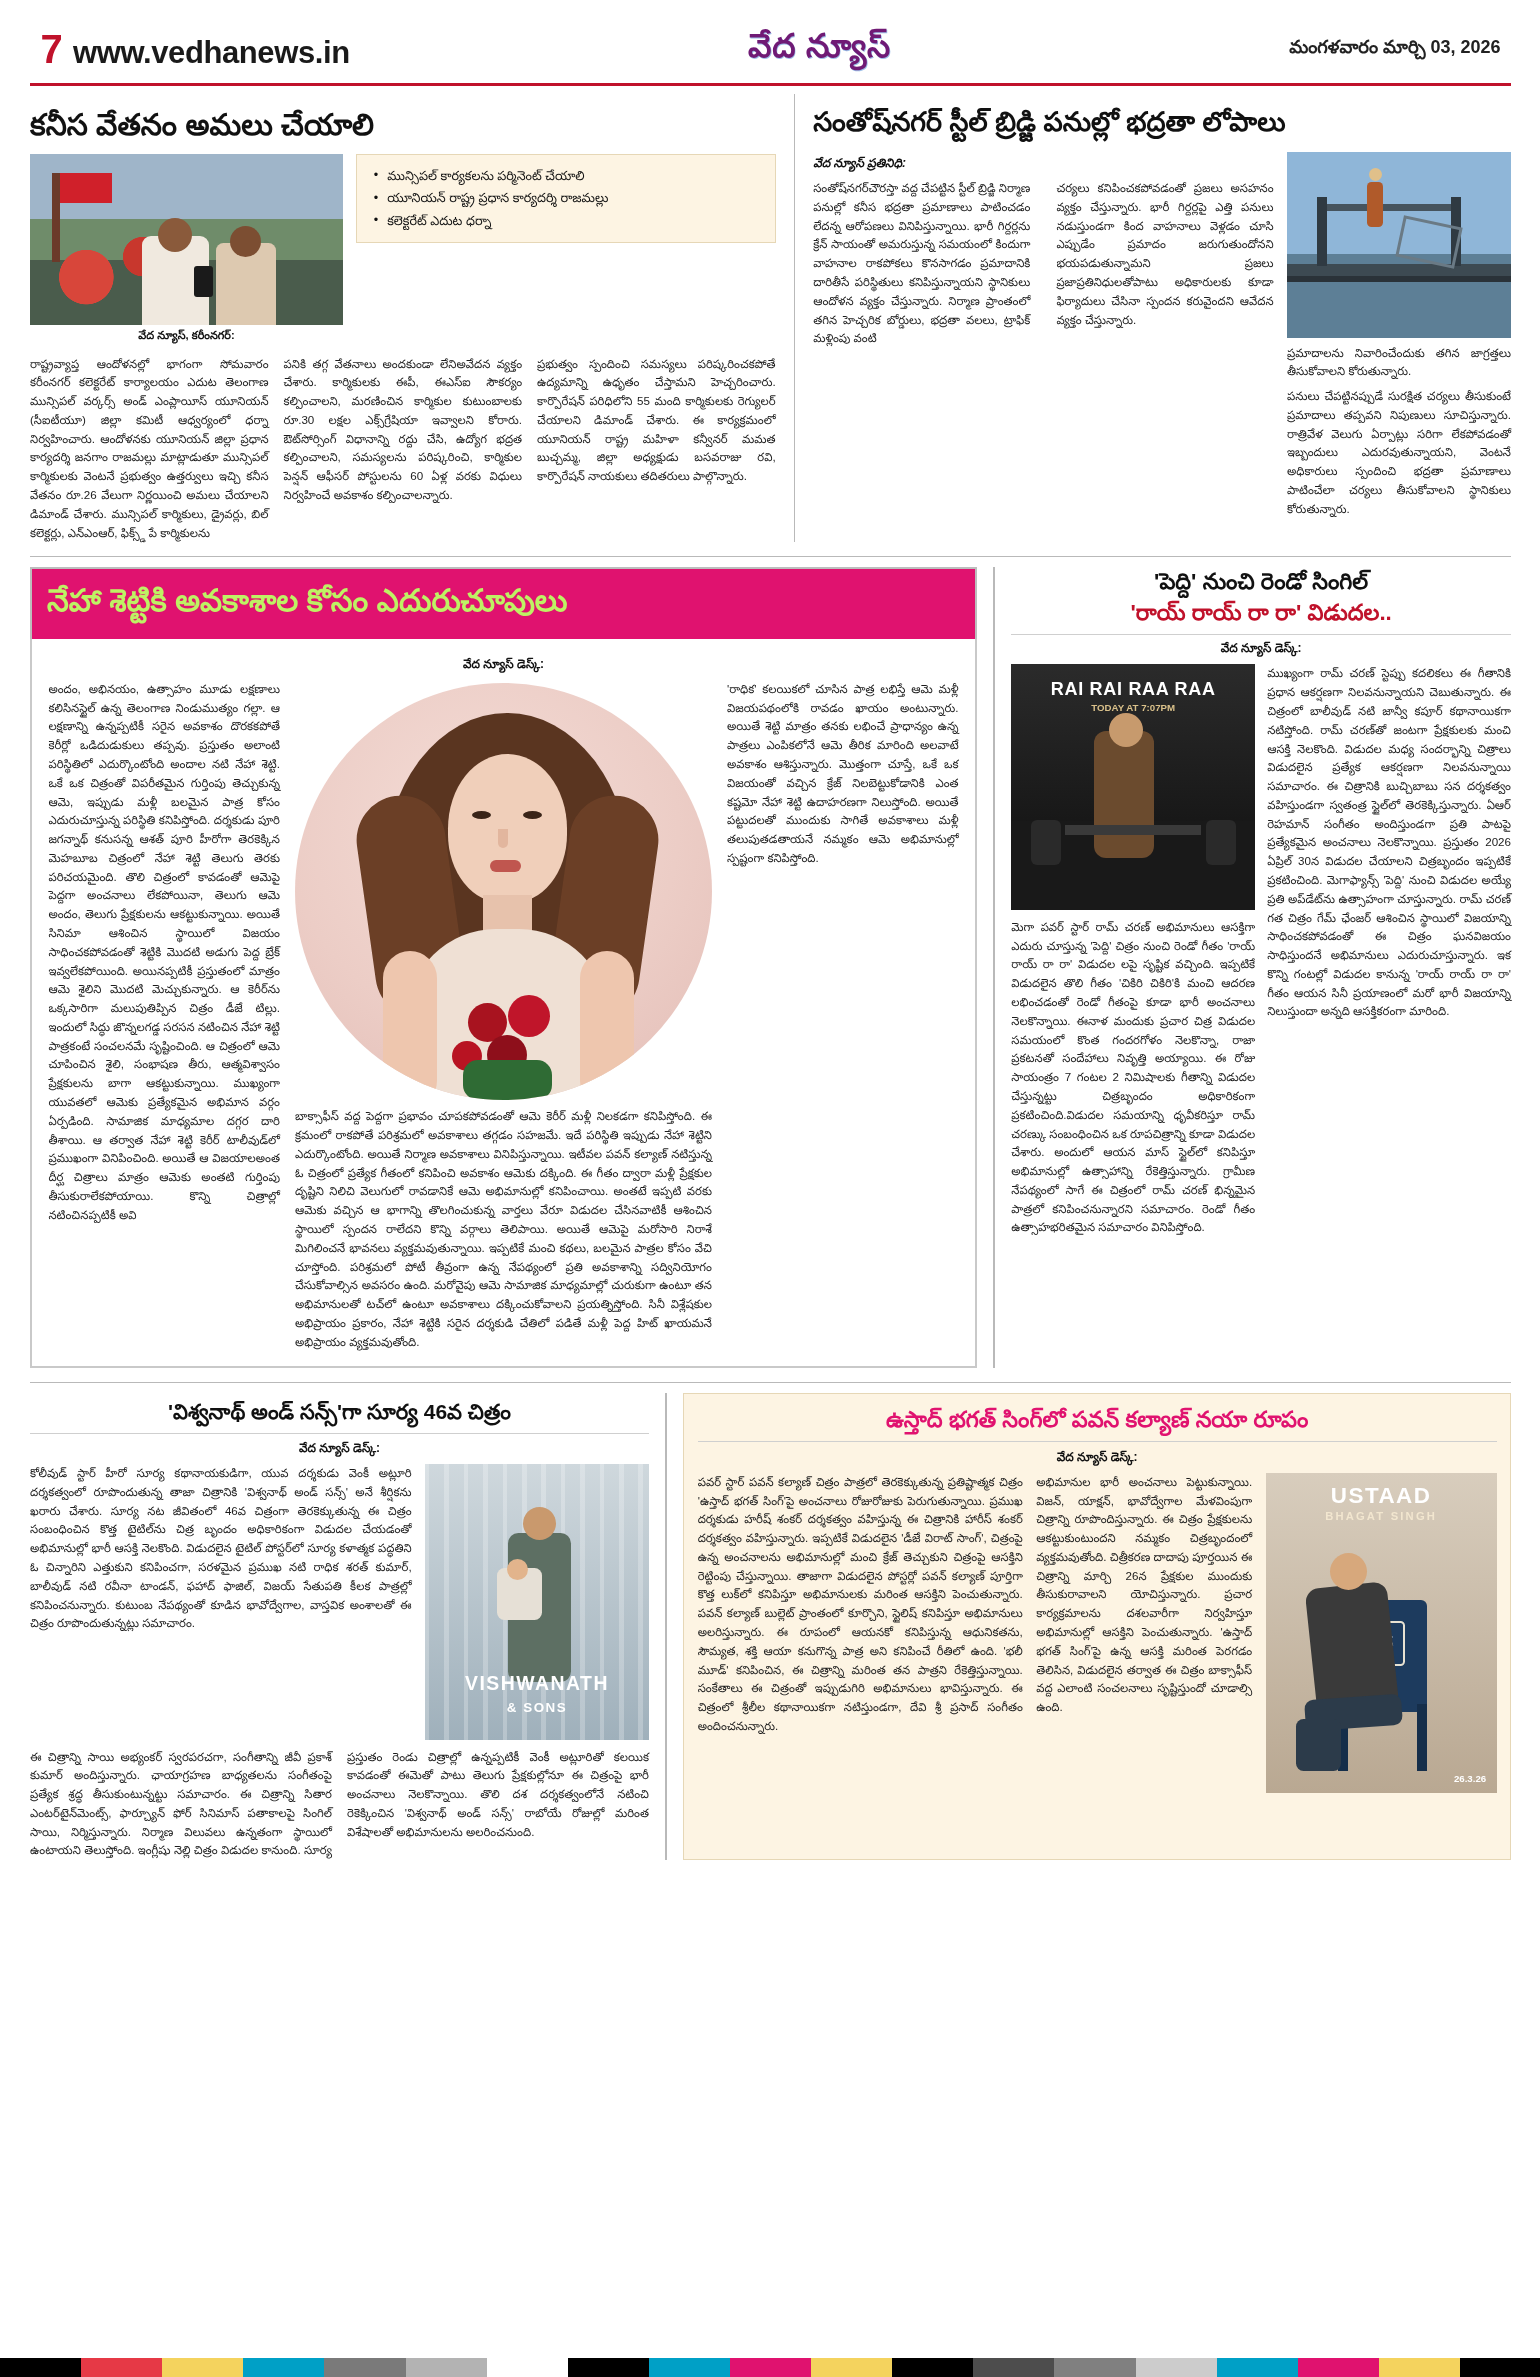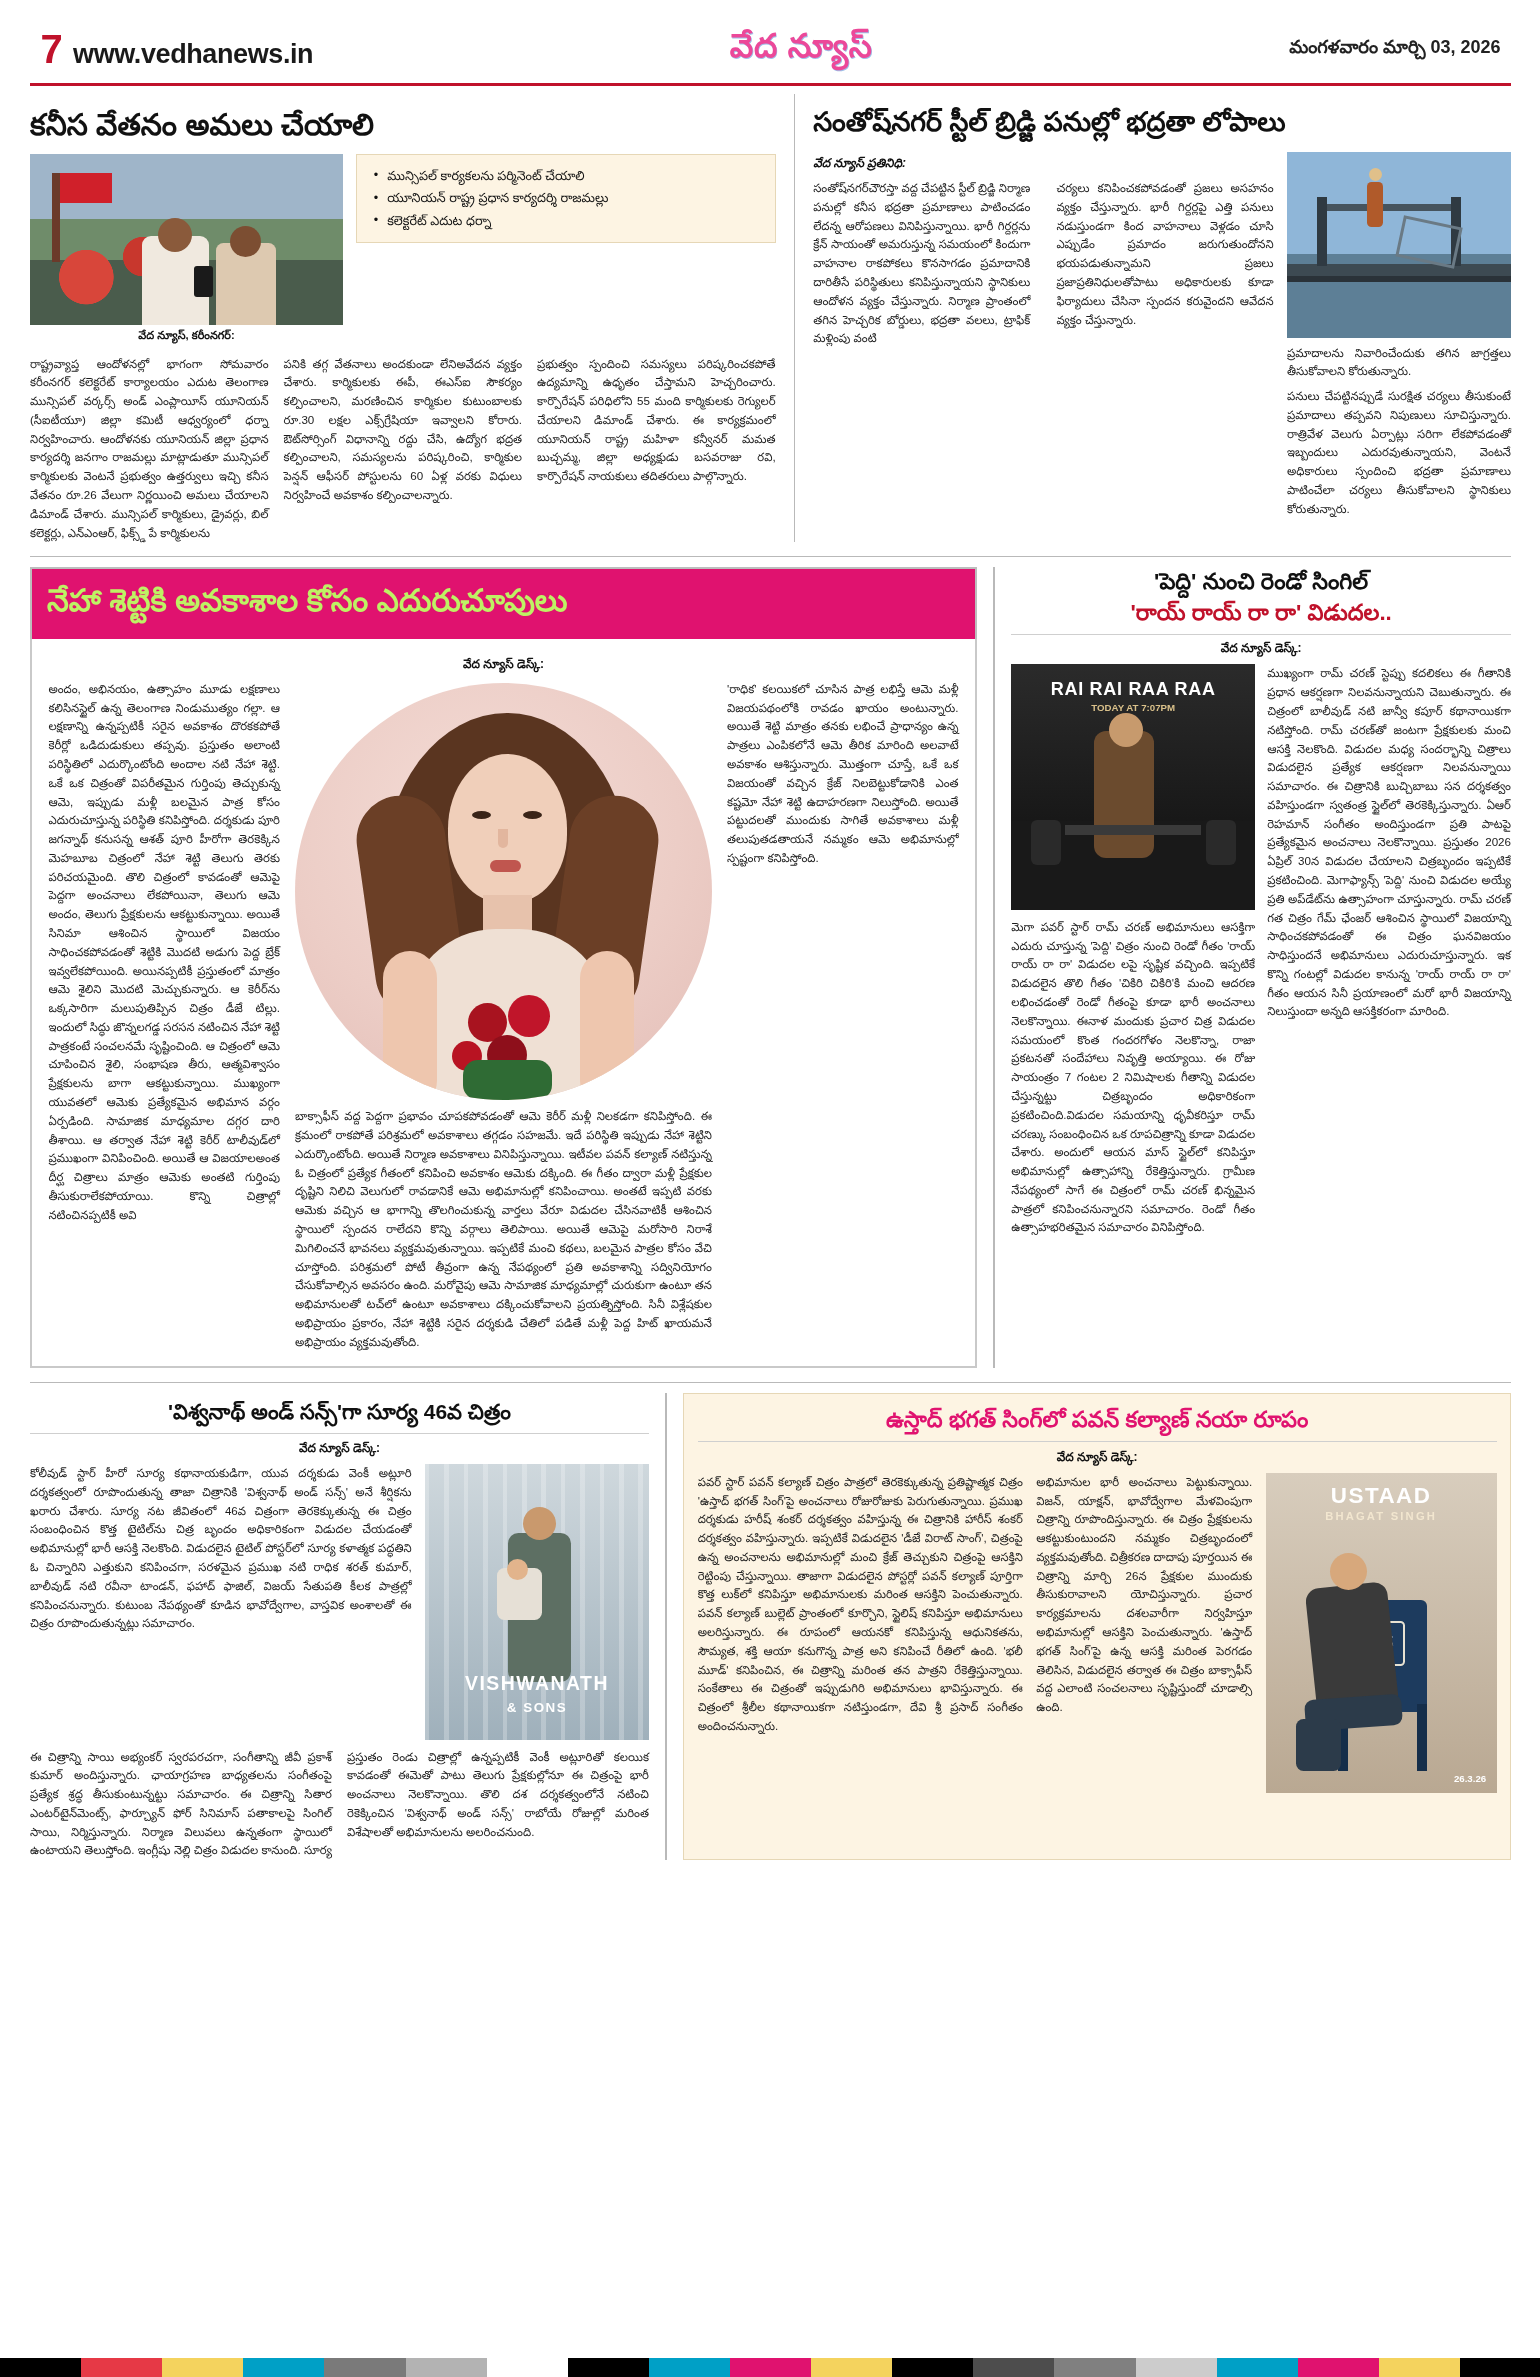--- a/index.html
+++ b/index.html
@@ -19,23 +19,23 @@
   
   .masthead {
     display: flex;
     align-items: center;
     justify-content: space-between;
     padding: 4.5px 10.4px 10.4px 10.4px;
     border-bottom: 3px solid #c0122b;
   }
   .mast-left { display:flex; align-items: baseline; gap: 10.4px; }
   .page-no { font-size: 40px; font-weight: bold; color:#c0122b; line-height: 1; }
-  .site-url { font-size: 27px; font-weight: bold; letter-spacing: -0.4px; color:#1a1a1a; }
+  .site-url { font-size: 31px; font-weight: bold; letter-spacing: -0.4px; color:#1a1a1a; }
   .mast-logo {
-    font-size: 33px; font-weight: bold; color:#ec4899;
+    font-size: 33px; font-weight: bold; color:#701a75;
     letter-spacing: 0.7px;
     text-shadow: 0.7px 0.7px 0 #9fc0e8;
   }
   .mast-date { font-size: 18px; color:#222; font-weight: bold; }
 
   
   .rule-h { border-top: 1.5px solid #b9b9b9; margin: 10.4px 0; }
   .thin-rule { border-top: 0.7px solid #cfcfcf; }
   .col { flex: 1; }
 

